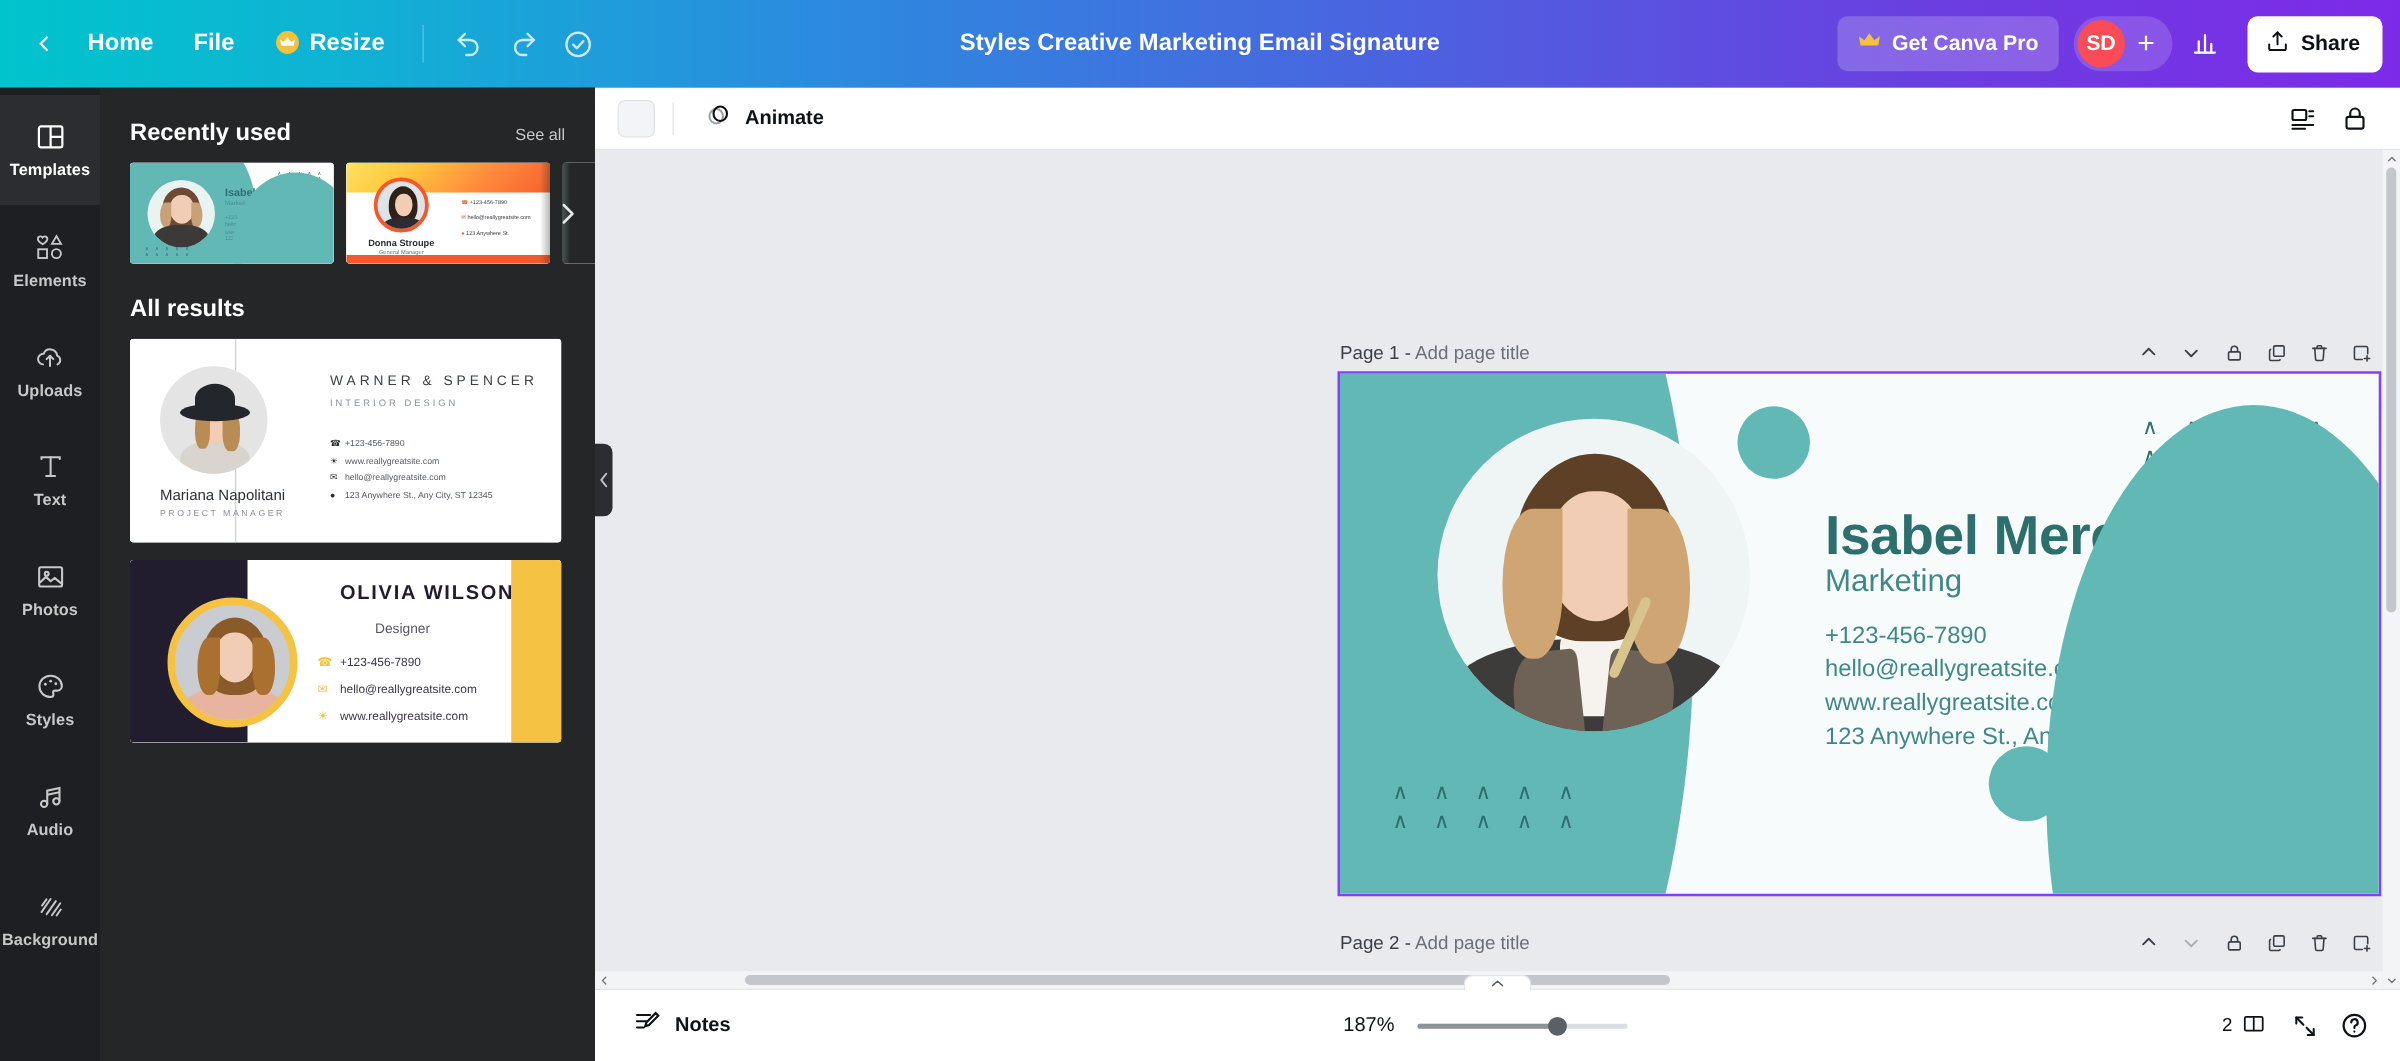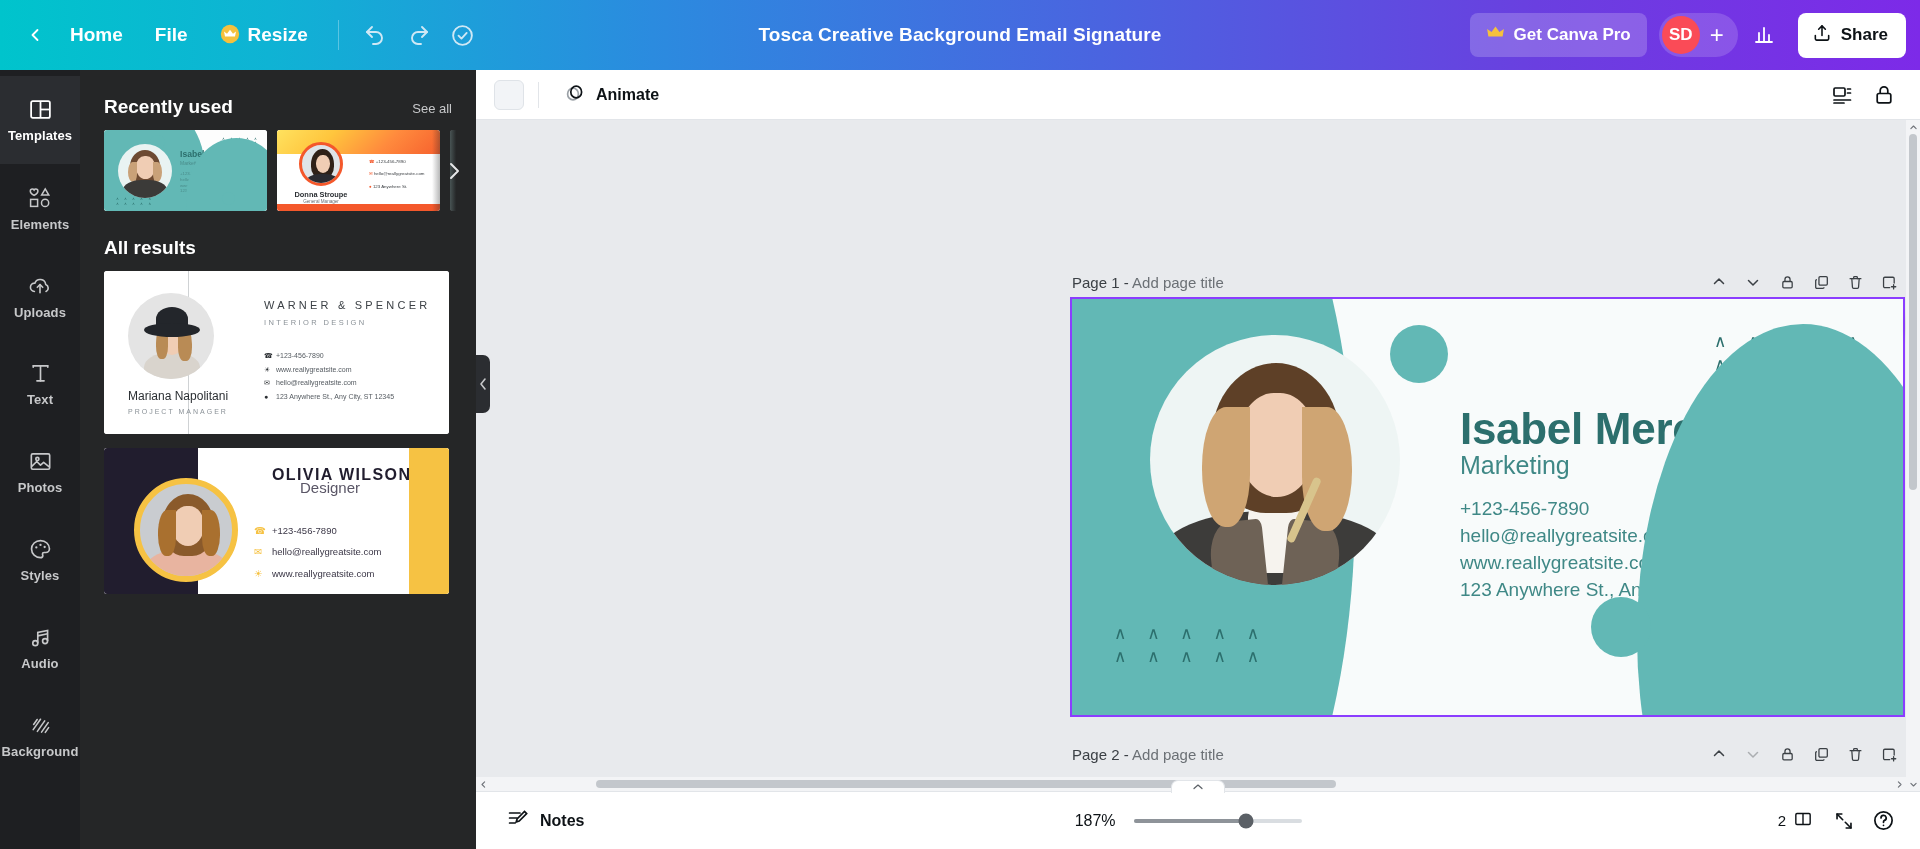--- a/index.html
+++ b/index.html
@@ -181,21 +181,21 @@
   .wn-contact .ico { display: inline-block; width: 12px; color: #2b2f33; }
   .wn-person { position: absolute; left: 24px; top: 118px; font-size: 12px; color: #2b2f33; }
   .wn-role { position: absolute; left: 24px; top: 137px; font-size: 7px; letter-spacing: 2px; color: #8a9197; }
 
   
   .tpl-olivia { position: relative; width: 345px; height: 146px; background: #fff; overflow: hidden; }
   .ol-dark { position: absolute; left: 0; top: 0; width: 94px; bottom: 0; background: #211d2e; }
   .ol-yellow { position: absolute; right: 0; top: 0; width: 40px; bottom: 0; background: #f6c243; }
   .ol-ring { position: absolute; left: 30px; top: 30px; width: 104px; height: 104px; border-radius: 50%; border: 6px solid #f6c243; background: #c9ccd0; overflow: hidden; }
   .ol-name { position: absolute; left: 168px; top: 18px; font-size: 16px; font-weight: bold; letter-spacing: 1.4px; color: #211d2e; }
-  .ol-role { position: absolute; left: 196px; top: 31px; font-size: 15px; color: #5a5666; }
+  .ol-role { position: absolute; left: 196px; top: 49px; font-size: 11px; color: #5a5666; }
   .ol-rows { position: absolute; left: 150px; top: 72px; font-size: 9.5px; color: #3a3646; line-height: 2.25; }
   .ol-bul { display: inline-block; width: 18px; height: 12px; }
 
   
   .ph { position: absolute; inset: 0; }
   .ph-hair { position: absolute; border-radius: 50% 50% 42% 42%; }
   .ph-face { position: absolute; border-radius: 46% 46% 50% 50%; background: #f0cdb4; }
   .ph-body { position: absolute; border-radius: 42% 42% 0 0; }
   .ph-hat { position: absolute; border-radius: 50% 50% 8% 8%; background: #23262b; }
   .ph-brim { position: absolute; border-radius: 50%; background: #23262b; }
@@ -341,21 +341,21 @@
       </div>
       <div class="tb-icon">
         <svg width="25" height="25" viewBox="0 0 24 24" fill="none" stroke="#cfe8f5" stroke-width="1.8" stroke-linecap="round" stroke-linejoin="round">
             <circle cx="12" cy="12" r="9"></circle>
             <polyline points="8.2 12.2 11 15 16 9.5"></polyline>
           </svg>
       </div>
     </div>
 
     <div class="tb-title">
-      <span>Tosca Creative Background Email Signature</span>
+      <span>Styles Creative Marketing Email Signature</span>
     </div>
 
     <div class="tb-right">
       <div class="pro-btn">
         <span>
           <svg width="19" height="19" viewBox="0 0 24 24">
               <path d="M3 17l-1.6-9.5 5.6 4L12 4.5l5 7 5.6-4L21 17z" fill="#f5c13d"></path>
             </svg>
         </span>
         <span>Get Canva Pro</span>

